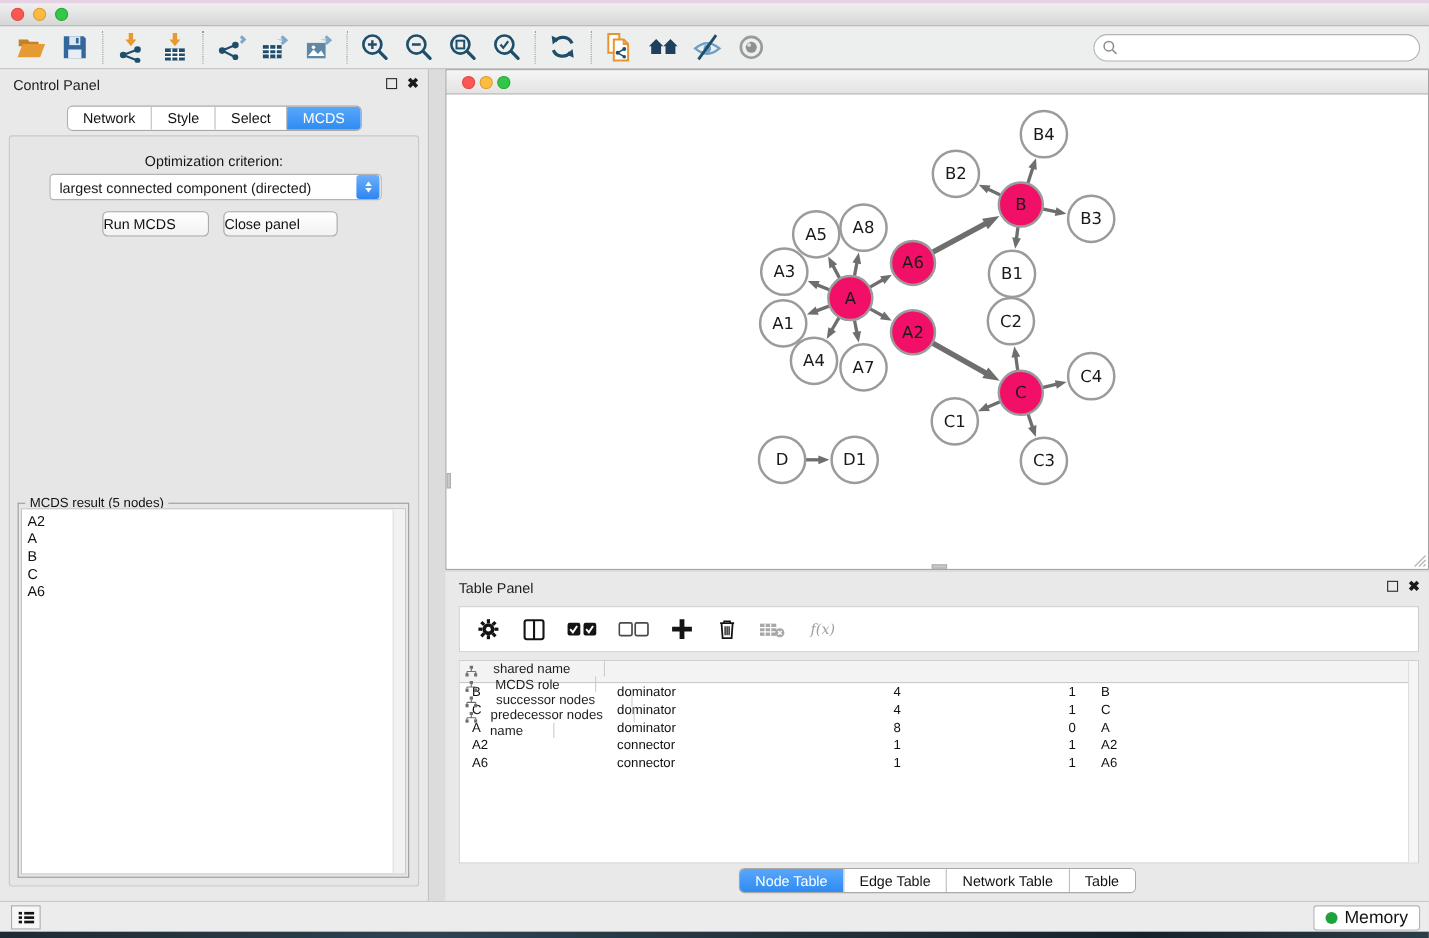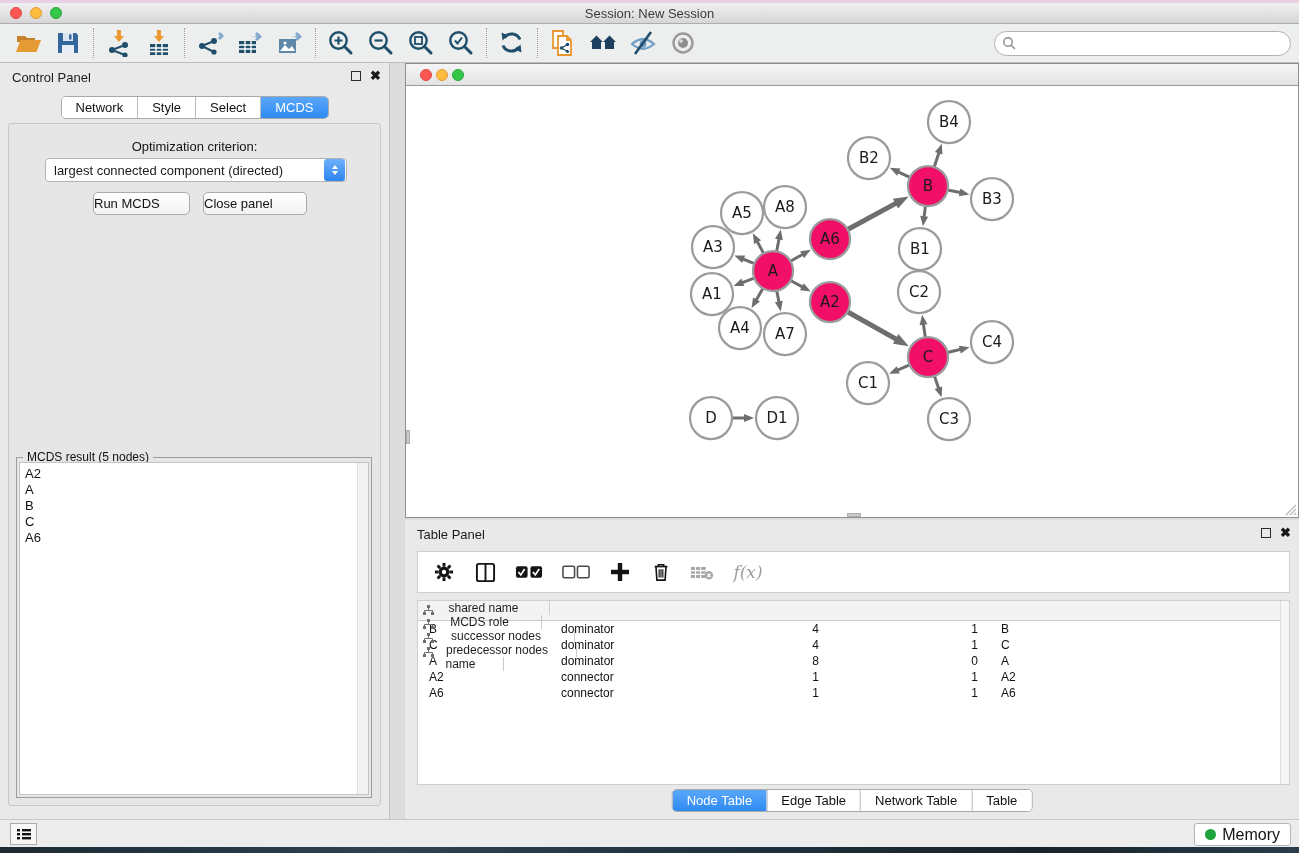--- a/index.html
+++ b/index.html
@@ -76,21 +76,21 @@
   #nw-canvas { position:absolute; left:0; top:22px; right:0; bottom:0; background:#fff; }
   #resize-grip { position:absolute; right:1px; bottom:1px; }
   .edge-handle-v { position:absolute; left:0; top:366px; width:4px; height:14px; background:#c9c9c9; border:1px solid #aeaeae; }
   .edge-handle-h { position:absolute; left:441px; bottom:0; width:14px; height:4px; background:#c9c9c9; border:1px solid #aeaeae; }
 
   
   #table-panel { position:absolute; left:405px; top:520px; width:894px; height:299px; background:#e9e9e9; }
   #tp-toolbar { position:absolute; left:12px; right:9px; top:31px; height:42px; background:#fff;
     border:1px solid #cfcfcf; display:flex; align-items:center; gap:17px; padding-left:14px; }
   .tp-ic { display:flex; align-items:center; justify-content:center; width:24px; height:24px; }
-  .fx { font-family:"DejaVu Serif", serif; font-style:italic; font-size:17px; color:#9e9e9e; }
+  .fx { font-family:"DejaVu Serif", serif; font-style:italic; font-size:13px; color:#9e9e9e; }
   #tp-table { position:absolute; left:12px; right:9px; top:80px; bottom:34px; background:#fff; border:1px solid #cfcfcf; }
   #tp-scroll { position:absolute; right:0; top:0; bottom:0; width:9px; background:#f5f5f5; border-left:1px solid #dedede; }
   .thead { display:flex; height:20px; background:#f3f3f3; border-bottom:1px solid #c9c9c9;flex-direction:column; }
   .th { position:relative; border-right:1px solid #cccccc; font-size:12px; color:#1d1d1d;
     display:flex; align-items:center; justify-content:center; }
   .th .tree-ic { position:absolute; left:5px; top:4px; }
   .th.filler { border-right:none; flex:1; }
   .trow { display:flex; height:16px; }
   .td { font-size:12px; color:#111; line-height:16px; white-space:nowrap; }
   .td.l { padding-left:11px; }
@@ -111,21 +111,20 @@
 <body>
 
 <div id="top-strip"></div>
 
 <div id="titlebar">
   <div class="lights">
     <div class="light red"></div>
     <div class="light yellow"></div>
     <div class="light green"></div>
   </div>
-  <div class="tb-title">Session: New Session</div>
 </div>
 
 <div id="toolbar">
   <div class="ticon">
     <svg viewBox="0 0 28 28">
         <path d="M3,7 h8 l2,2 h8 v4 h-18 z" fill="#c77f28"></path>
         <path d="M2,23 L6.5,11 H27 L22.5,23 Z" fill="#e59a33"></path>
       </svg>
   </div>
   <div class="ticon">

